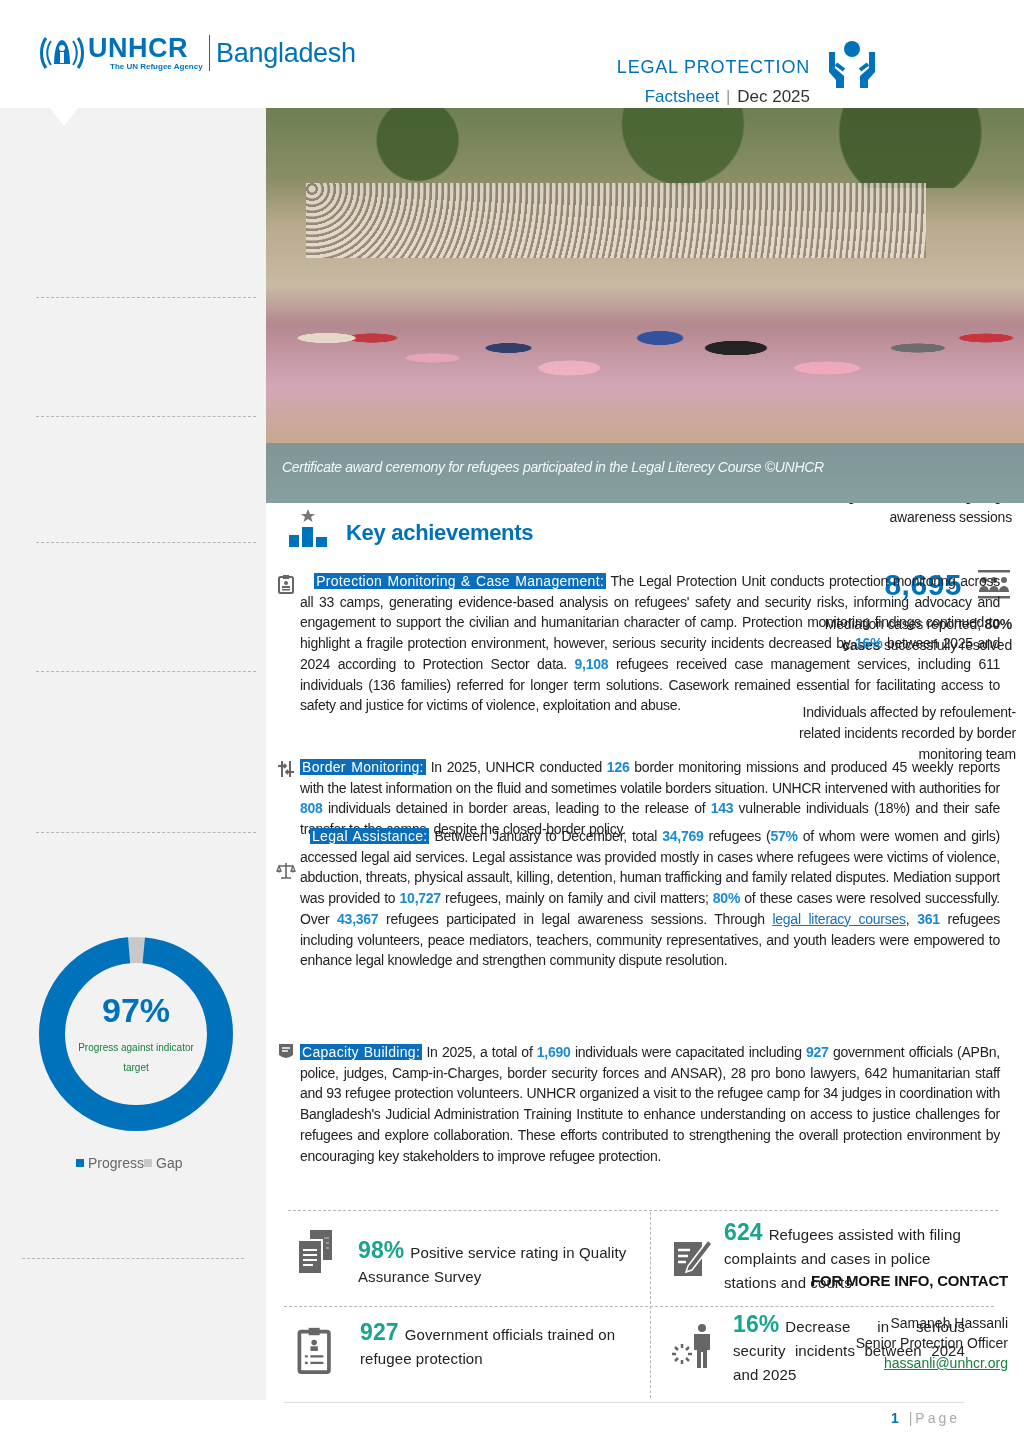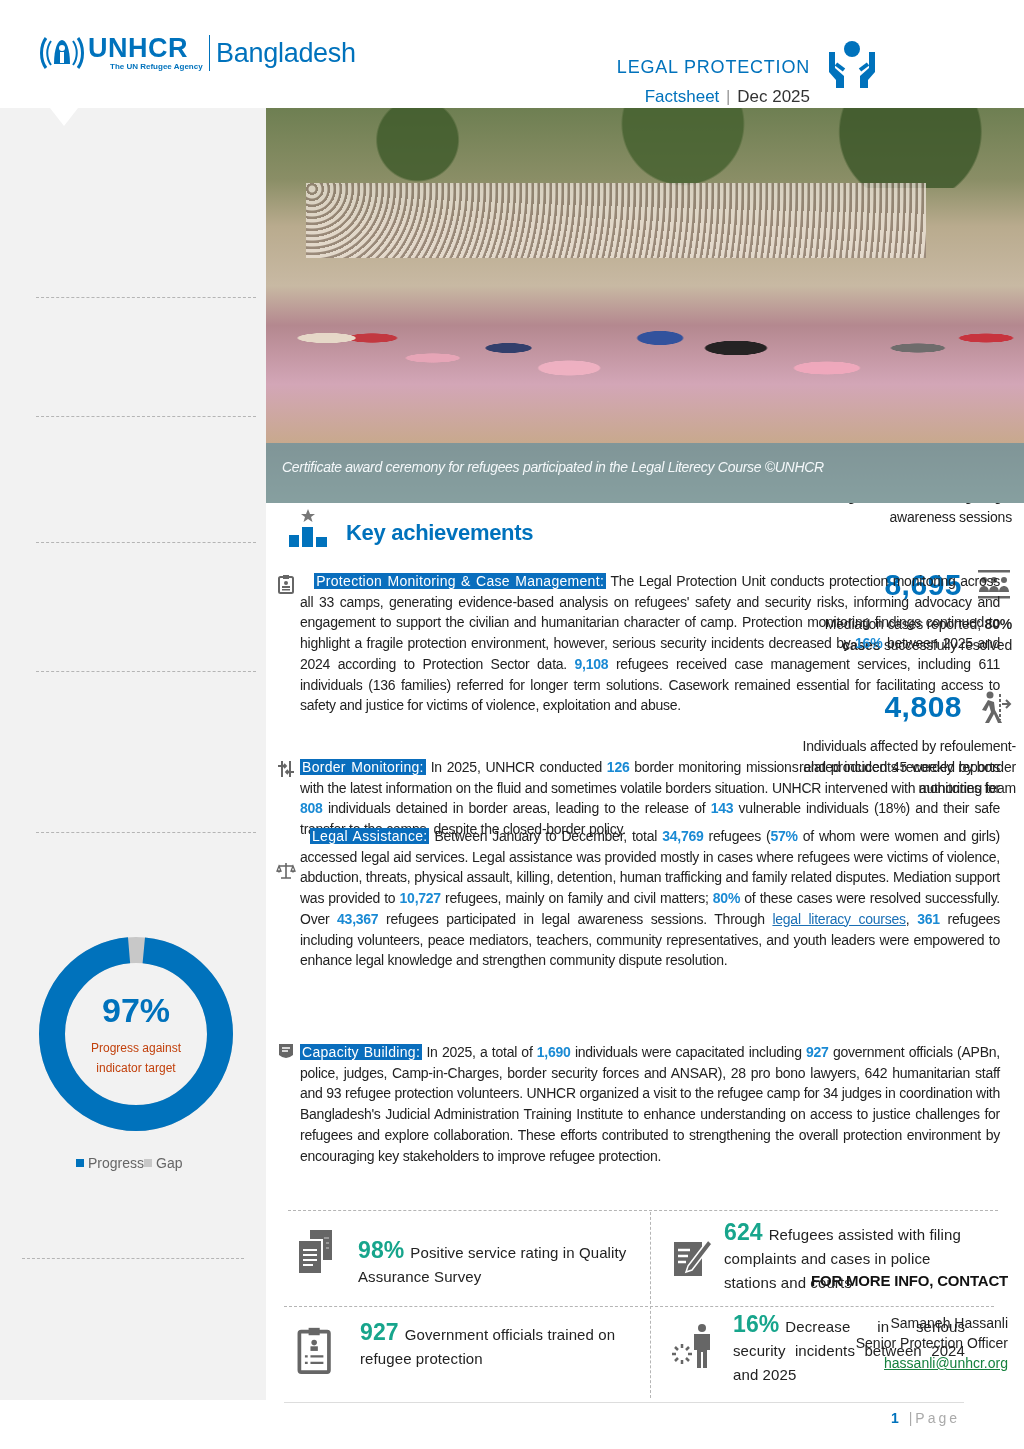--- a/index.html
+++ b/index.html
@@ -31,21 +31,21 @@
   .stat-row { display: flex; justify-content: flex-end; align-items: center; gap: 14px; }
   .stat-num { font-size: 30px; font-weight: 900; color: #0072bc; letter-spacing: 0.5px; }
   .stat-icon { width: 36px; height: 34px; }
   .stat-desc { font-size: 14px; color: #222; line-height: 21px; margin-top: 12px; letter-spacing: -0.2px; }
   .stat-desc b { font-weight: 700; }
   .dash { position: absolute; left: 36px; width: 220px; border-top: 1.5px dashed #b5b5b5; }
 
   .donut-wrap { position: absolute; left: 38px; top: 936px; width: 196px; height: 196px; }
   .donut-center { position: absolute; left: 0; top: 0; width: 196px; height: 196px; display: flex; flex-direction: column; align-items: center; justify-content: center; }
   .donut-pct { font-size: 34px; font-weight: 900; color: #0072bc; }
-  .donut-label { font-size: 12px; color: #c2410c; text-align: center; line-height: 20px; margin-top: 8px; }
+  .donut-label { font-size: 10px; color: #15803d; text-align: center; line-height: 20px; margin-top: 8px; }
   .legend { position: absolute; left: 76px; top: 1155px; display: flex; font-size: 14px; color: #666; }
   .legend-item { display: flex; align-items: center; gap: 4px; }
   .legend-swatch { width: 8px; height: 8px; display: inline-block; }
 
   .contact { position: absolute; right: 16px; top: 1272px; text-align: right; width: 240px; }
   .contact-title { font-weight: 700; font-size: 15px; color: #111; letter-spacing: -0.2px; }
   .contact-name { font-size: 14px; color: #222; margin-top: 24px; line-height: 20px; }
   .contact-role { font-size: 14px; color: #222; line-height: 20px; }
   .contact-email { font-size: 14px; color: #15803d; text-decoration: underline; line-height: 20px; }
 
@@ -192,29 +192,20 @@
       <rect x="2" y="28" width="32" height="2.5" fill="#666"></rect>
     </svg>
   </div>
   <div class="stat-desc">
     <span>Mediation cases reported; </span><b>80%</b><br><b>cases</b><span> successfully resolved</span>
   </div>
 </div>
 <div class="dash" style="top:671px;"></div>
 
 <div class="stat" style="top:690px;">
-  <div class="stat-row">
-    <span class="stat-num">4,808</span>
-    <svg class="stat-icon" viewBox="0 0 36 34">
-      <circle cx="14" cy="5" r="3.5" fill="#666"></circle>
-      <path d="M12 10 L6 20 L10 21 L13 15 L15 22 L9 33 L13 33 L18 24 L22 33 L26 33 L19 20 L18 12 Z" fill="#666"></path>
-      <path d="M24 4 L24 30" stroke="#666" stroke-width="2" stroke-dasharray="3 2"></path>
-      <path d="M26 14 L34 14 M30 10 L34 14 L30 18" stroke="#666" stroke-width="2" fill="none"></path>
-    </svg>
-  </div>
   <div class="stat-desc" style="width:254px; margin-left:auto;">Individuals affected by refoulement-related incidents recorded by border monitoring team</div>
 </div>
 <div class="dash" style="top:832px;"></div>
 
 <div class="donut-wrap">
   <svg width="196" height="196" viewBox="0 0 196 196">
     <circle id="donut-gap" cx="98" cy="98" r="84" fill="none" stroke-width="26" stroke="#c8c8c8"></circle>
     <circle id="donut-progress" cx="98" cy="98" r="84" fill="none" stroke-width="26" transform="rotate(-90 98 98)" stroke="#0072bc" stroke-dasharray="511.9539388289927 15.833626974092567" stroke-dashoffset="-7.916813487046284"></circle>
   </svg>
   <div class="donut-center">

